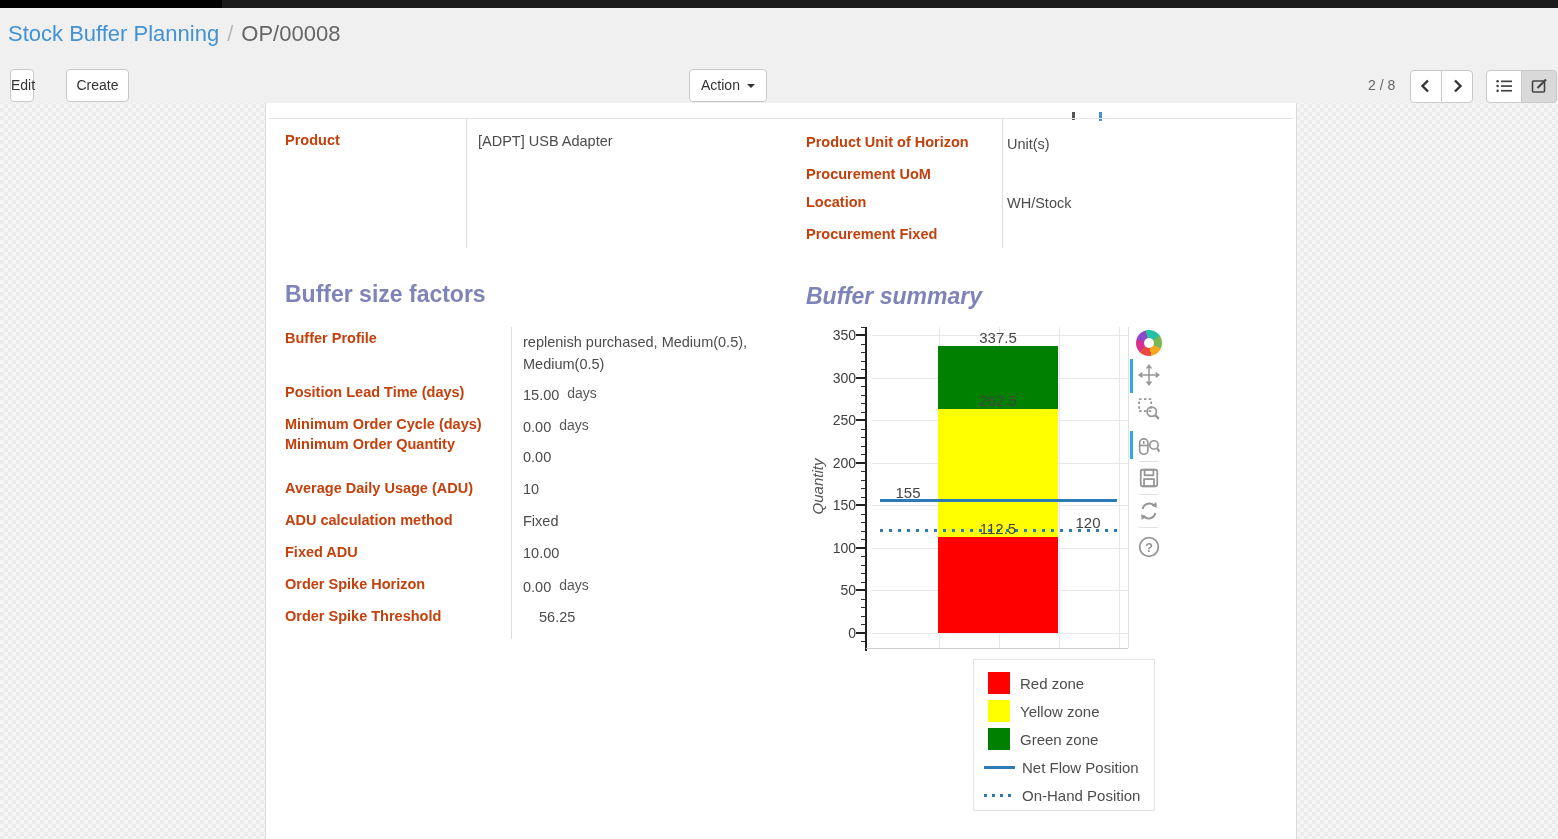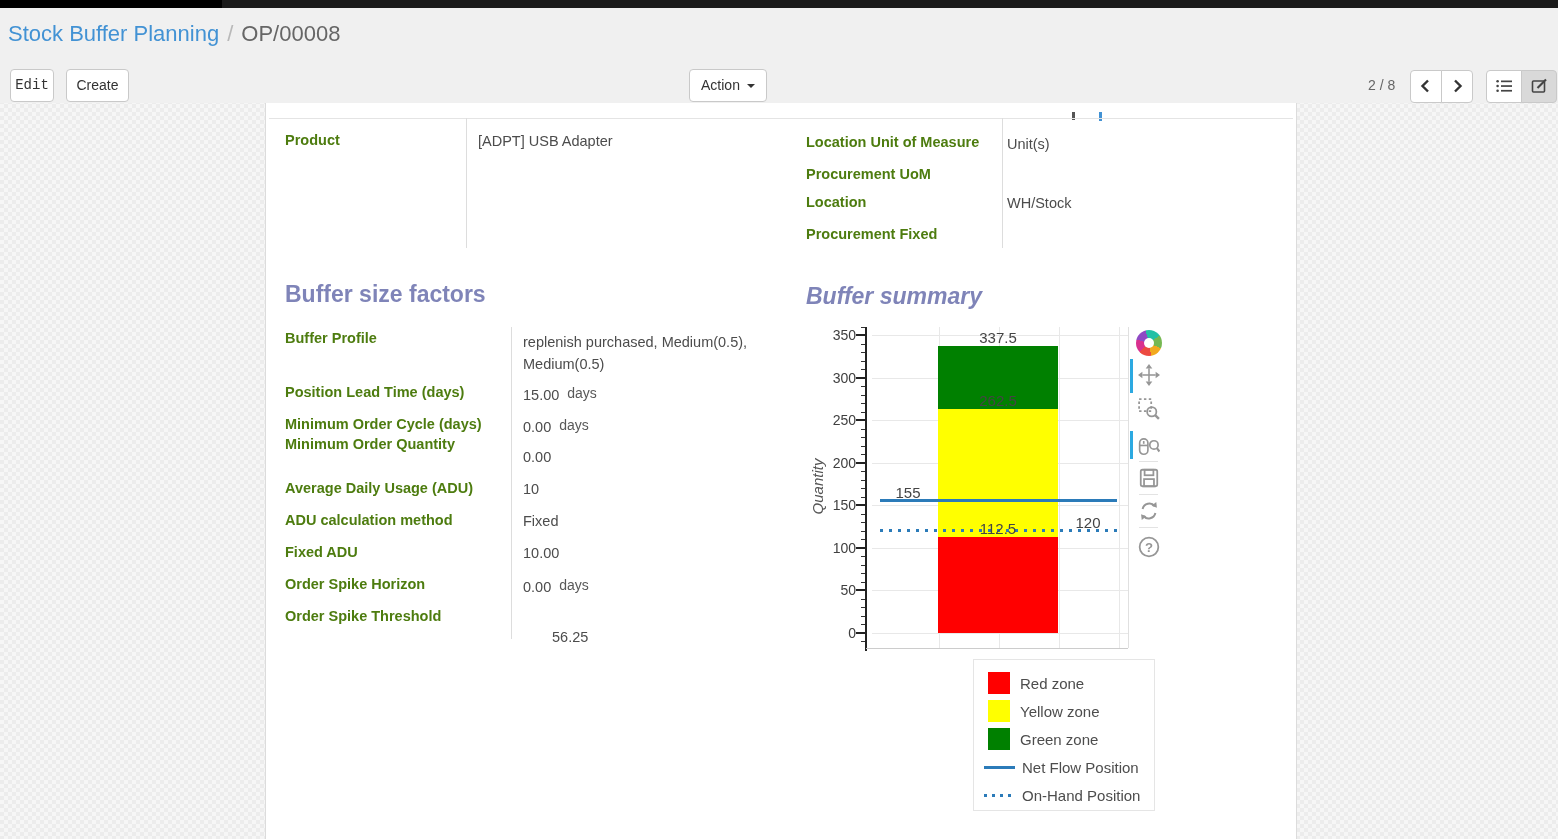--- a/index.html
+++ b/index.html
@@ -28,21 +28,21 @@
     border-left:4px solid transparent;border-right:4px solid transparent;border-top:4px solid #333;}
   #pager-count{left:1368px;top:77px;font-size:14px;color:#666;}
   .grp-left{border-radius:4px 0 0 4px;}
   .grp-right{border-radius:0 4px 4px 0;margin-left:-1px;}
   .btn svg{vertical-align:middle;margin-top:-3px;}
   
   #sheet{left:265px;top:103px;width:1030px;height:736px;background:#fff;
     border-left:1px solid #dcdcdc;border-right:1px solid #dcdcdc;box-sizing:content-box;}
   .hline-sep{background:#e4e4e4;height:1px;}
   .vline-sep{background:#ddd;width:1px;}
-  .flabel{font-size:14.5px;font-weight:bold;color:#4d7c0f;white-space:nowrap;}
+  .flabel{font-size:14.5px;font-weight:bold;color:#c2410c;white-space:nowrap;}
   .fvalue{font-size:14.5px;color:#4c4c4c;white-space:nowrap;}
   .fvalue.wrap{white-space:normal;width:252px;line-height:22px;}
   .funit{font-size:14px;color:#595959;margin-left:8px;vertical-align:2px;}
   .sec-title{font-size:23px;font-weight:bold;color:#7f84b8;white-space:nowrap;}
   
   .ytick{position:absolute;width:44px;left:812px;text-align:right;font-size:14px;
     color:#404040;height:18px;line-height:18px;}
   .grid-h{position:absolute;left:872px;width:256px;height:1px;background:#e8e8e8;}
   .grid-v{position:absolute;top:327px;height:321px;width:1px;background:#e8e8e8;}
   .tick-major{position:absolute;left:856px;width:10px;height:2px;background:#222;}
@@ -73,21 +73,21 @@
 </head>
 <body>
 
 <div class="abs" id="topbar"></div>
 <div class="abs" id="topbar-left"></div>
 
 <div class="abs" id="control-panel"></div>
 <div class="abs" id="breadcrumb">
   <a class="link">Stock Buffer Planning</a><span class="crumb-sep">/</span><span>OP/00008</span>
 </div>
-<div class="btn" style="left:10px;top:69px;width:44px;font-family:Liberation Mono, monospace;">Edit</div>
+<div class="btn" style="left:10px;top:69px;width:24px;">Edit</div>
 <div class="btn" style="left:66px;top:69px;width:63px;">Create</div>
 <div class="btn" style="left:689px;top:69px;width:78px;"><span>Action</span><span class="caret"></span></div>
 <div class="abs" id="pager-count">2 / 8</div>
 <div class="btn grp-left" style="left:1410px;top:70px;width:32px;">
   <svg width="14" height="16" viewBox="0 0 14 16">
       <polyline points="9,2.5 3.5,8 9,13.5" fill="none" stroke="#333" stroke-width="2.4"></polyline>
     </svg>
 </div>
 <div class="btn grp-right" style="left:1442px;top:70px;width:32px;">
   <svg width="14" height="16" viewBox="0 0 14 16">
@@ -115,21 +115,21 @@
 
 <div class="frag" style="left:1072px;top:112px;width:2.5px;height:8px;background:#555;"></div>
 <div class="frag" style="left:1099px;top:112px;width:2.5px;height:9px;background:#4292d4;"></div>
 <div class="abs hline-sep" style="left:269px;top:118px;width:1024px;"></div>
 <div class="abs vline-sep" style="left:466px;top:118px;height:130px;"></div>
 <div class="abs vline-sep" style="left:1002px;top:118px;height:130px;"></div>
 
 <div class="abs flabel" style="left:285px;top:132px;">Product</div>
 <div class="abs fvalue link" style="left:478px;top:133px;">[ADPT] USB Adapter</div>
 
-<div class="abs flabel" style="left:806px;top:134px;">Location Unit of Measure</div>
+<div class="abs flabel" style="left:806px;top:134px;">Product Unit of Horizon</div>
 <div class="abs fvalue" style="left:1007px;top:136px;">Unit(s)</div>
 <div class="abs flabel" style="left:806px;top:166px;">Procurement UoM</div>
 <div class="abs fvalue" style="left:1007px;top:168px;"></div>
 <div class="abs flabel" style="left:806px;top:194px;">Location</div>
 <div class="abs fvalue link" style="left:1007px;top:195px;">WH/Stock</div>
 <div class="abs flabel" style="left:806px;top:226px;">Procurement Fixed</div>
 <div class="abs fvalue" style="left:1007px;top:228px;"></div>
 
 <div class="abs sec-title" style="left:285px;top:281px;">Buffer size factors</div>
 <div class="abs vline-sep" style="left:511px;top:327px;height:312px;"></div>
@@ -152,21 +152,21 @@
 <div class="abs flabel" style="left:285px;top:512px;">ADU calculation method</div>
 <div class="abs fvalue link" style="left:523px;top:513px;">Fixed</div>
 
 <div class="abs flabel" style="left:285px;top:544px;">Fixed ADU</div>
 <div class="abs fvalue" style="left:523px;top:545px;">10.00</div>
 
 <div class="abs flabel" style="left:285px;top:576px;">Order Spike Horizon</div>
 <div class="abs fvalue" style="left:523px;top:577px;"><span>0.00</span><span class="funit">days</span></div>
 
 <div class="abs flabel" style="left:285px;top:608px;">Order Spike Threshold</div>
-<div class="abs fvalue" style="left:552px;top:609px;margin-top:20px;">56.25</div>
+<div class="abs fvalue" style="left:539px;top:609px;">56.25</div>
 
 <div class="abs sec-title" style="left:806px;top:283px;font-style:italic;">Buffer summary</div>
 
 <div id="chart-layer" class="abs" style="left:0;top:0;width:1558px;height:839px;pointer-events:none;">
     <div class="grid-h" style="top: 632.5px;"></div>
     <div class="tick-major" style="top: 631.5px;"></div>
     <div class="ytick" style="top: 623.5px;">0</div>
     <div class="grid-h" style="top: 590px;"></div>
     <div class="tick-major" style="top: 589px;"></div>
     <div class="ytick" style="top: 581px;">50</div>

